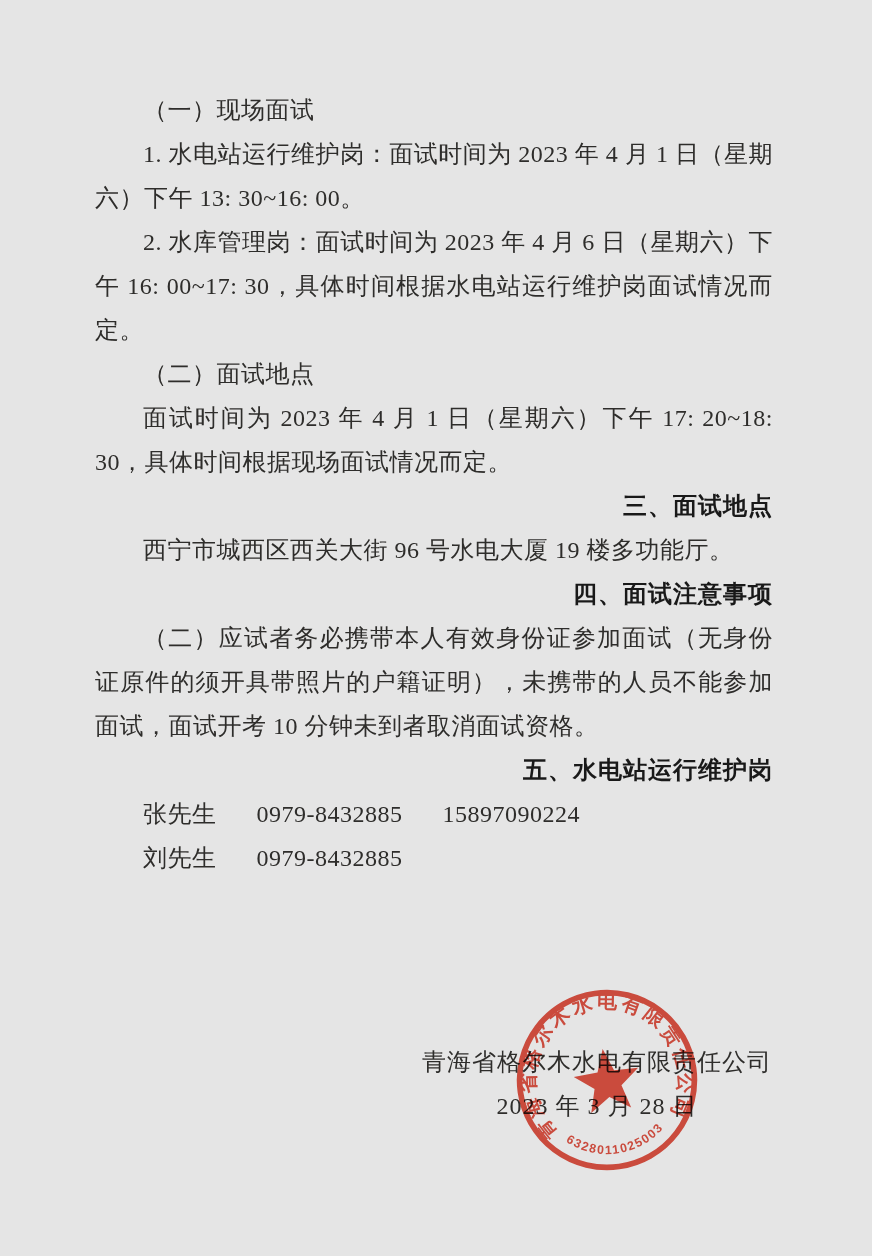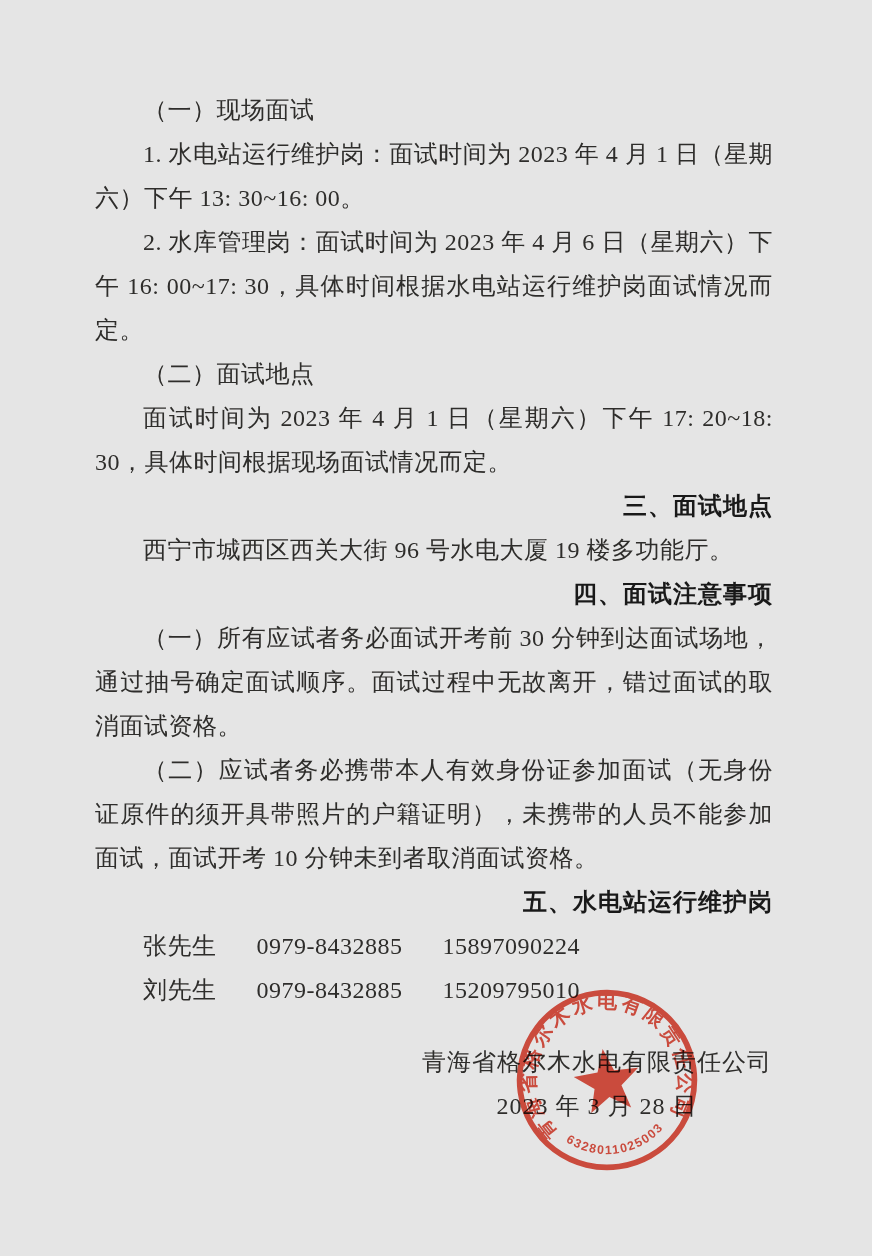--- a/index.html
+++ b/index.html
@@ -95,33 +95,31 @@
 
   <div class="content">
     <p class="body">（一）现场面试</p>
     <p class="body">1. 水电站运行维护岗：面试时间为 2023 年 4 月 1 日（星期六）下午 13: 30~16: 00。</p>
     <p class="body">2. 水库管理岗：面试时间为 2023 年 4 月 6 日（星期六）下午 16: 00~17: 30，具体时间根据水电站运行维护岗面试情况而定。</p>
     <p class="body">（二）面试地点</p>
     <p class="body">面试时间为 2023 年 4 月 1 日（星期六）下午 17: 20~18: 30，具体时间根据现场面试情况而定。</p>
     <p class="heading">三、面试地点</p>
     <p class="body">西宁市城西区西关大街 96 号水电大厦 19 楼多功能厅。</p>
     <p class="heading">四、面试注意事项</p>
-    <p class="body">（一）所有应试者务必面试开考前 30 分钟到达面试场地，通过抽号确定面试顺序。面试过程中无故离开，错过面试的取消面试资格。</p>
     <p class="body">（二）应试者务必携带本人有效身份证参加面试（无身份证原件的须开具带照片的户籍证明），未携带的人员不能参加面试，面试开考 10 分钟未到者取消面试资格。</p>
     <p class="heading">五、水电站运行维护岗</p>
 
     <div class="contact-row">
       <span>张先生</span>
       <span>0979-8432885</span>
       <span>15897090224</span>
     </div>
     <div class="contact-row">
       <span>刘先生</span>
       <span>0979-8432885</span>
-      <span>15209795010</span>
     </div>
   </div>
 
   <div class="signature">
     <div>青海省格尔木水电有限责任公司</div>
     <div>2023 年 3 月 28 日</div>
   </div>
 
   <div class="seal">
     <svg viewBox="0 0 200 200" xmlns="http://www.w3.org/2000/svg">

